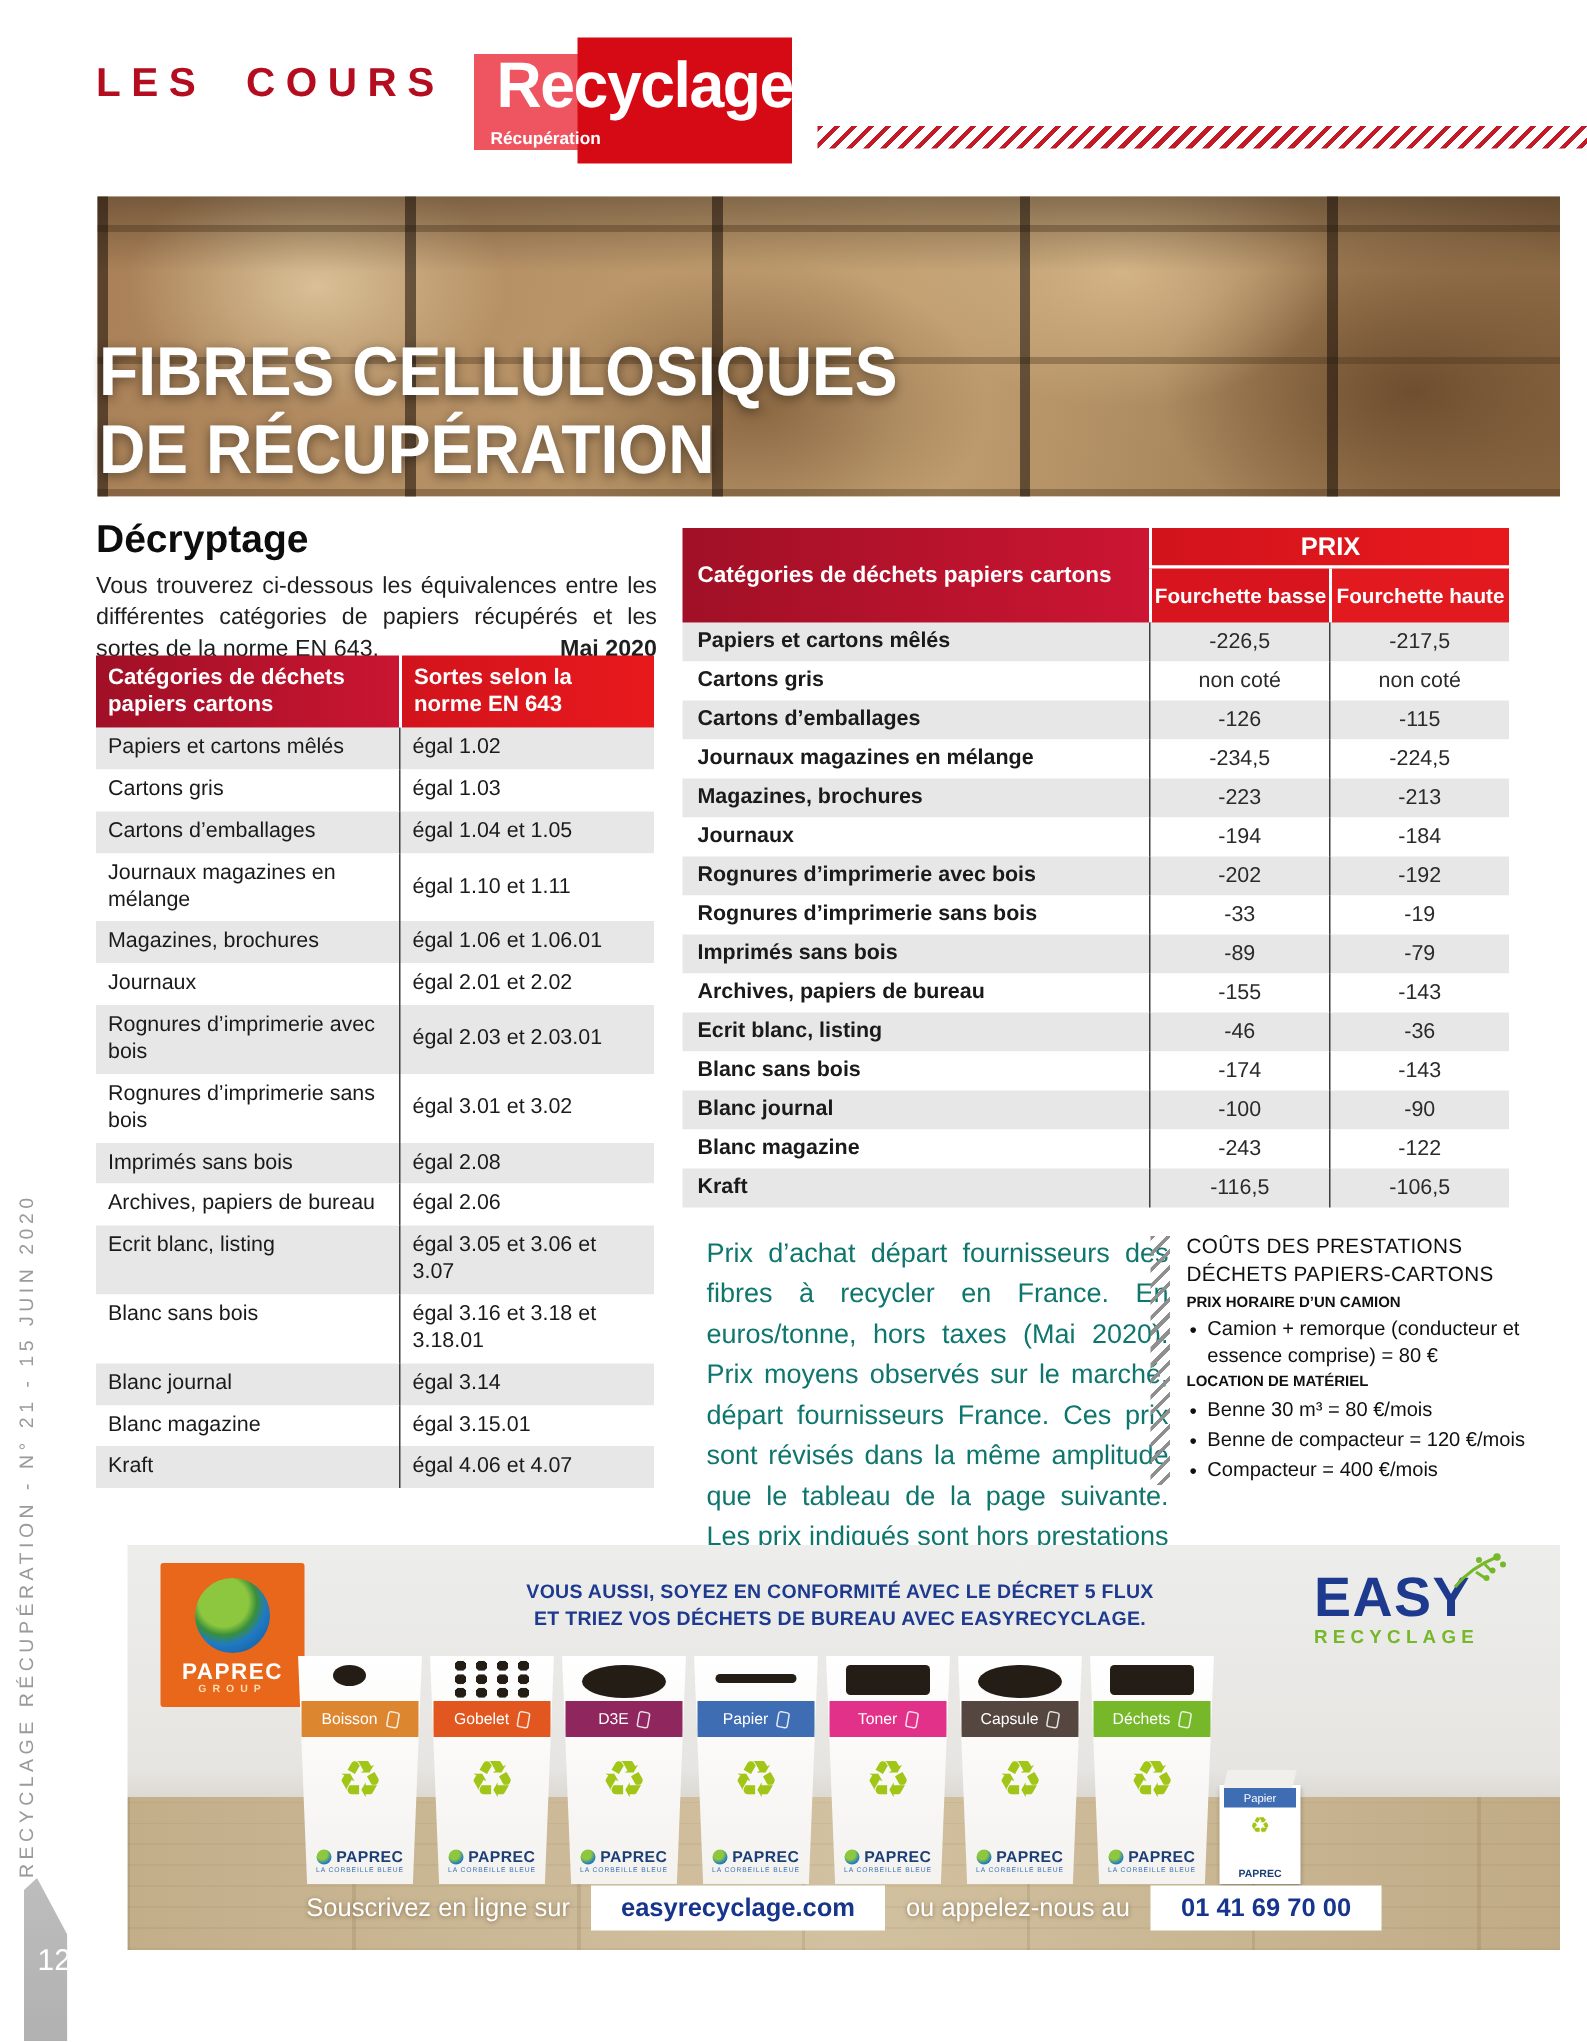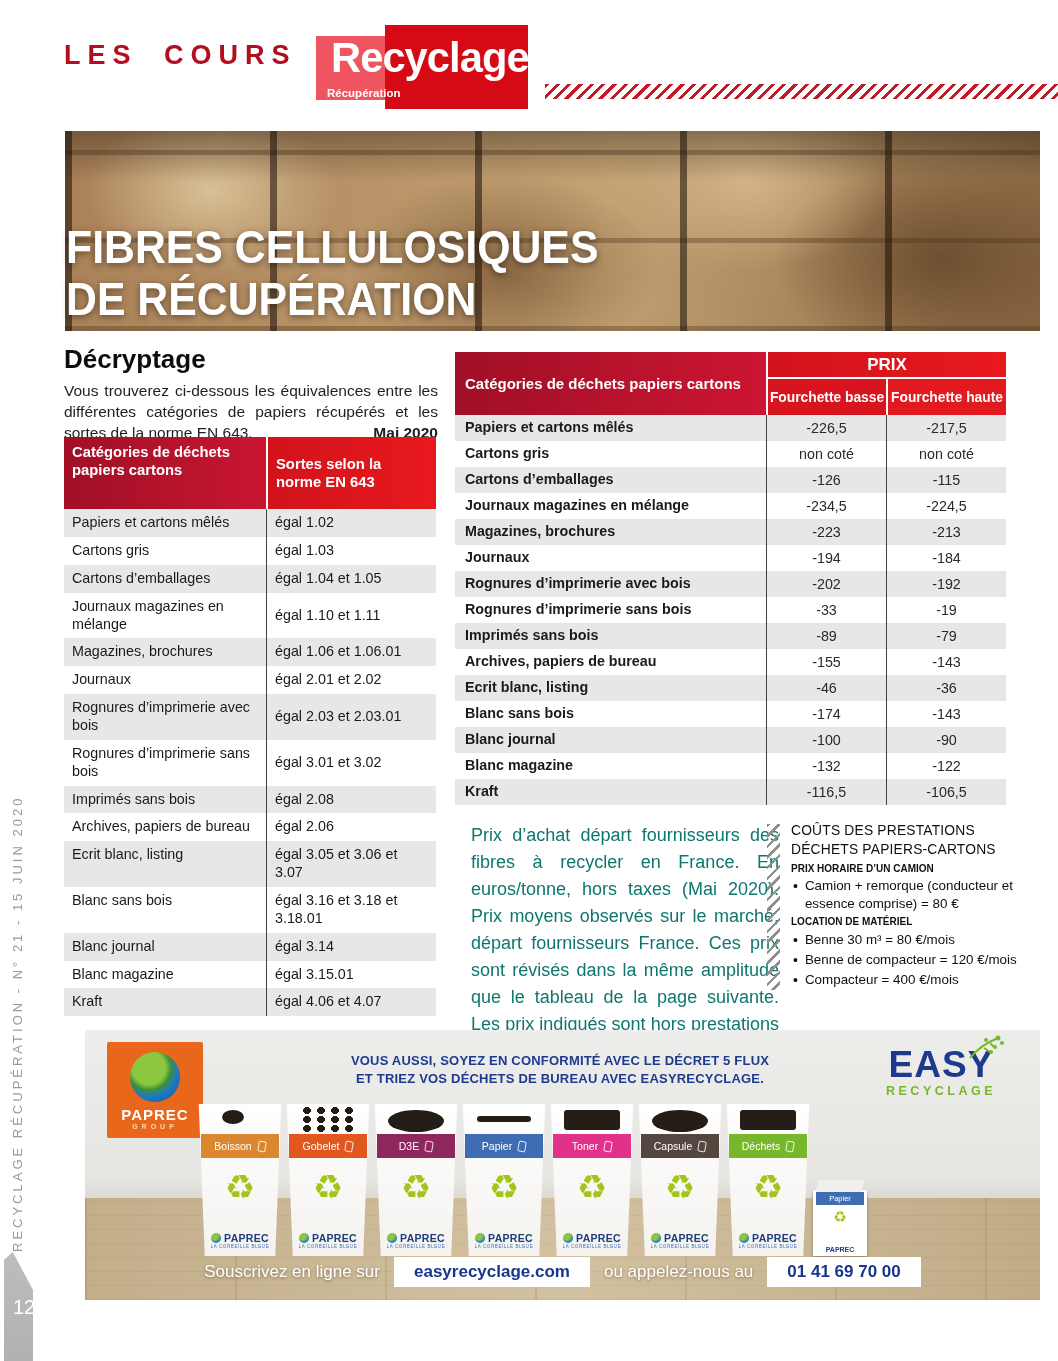--- a/index.html
+++ b/index.html
@@ -41,21 +41,21 @@
   .dec-head { position:absolute; left:64px; top:344px; font-size:26px; font-weight:bold; color:#0d0d0d; }
   .dec-body { position:absolute; left:64px; top:380px; width:374px; font-size:15.5px; line-height:1.36;
               text-align:justify; color:#1f1f1f; }
   .dec-body .date { float:right; font-weight:bold;margin-left:32px; }
 
   
   .norm-table { position:absolute; left:64px; top:437px; width:372px; font-size:14.3px; }
   .nt-head { display:grid; grid-template-columns:202px 170px; color:#fff; font-weight:bold; font-size:14.8px;
              line-height:1.22; }
   .nt-h1 { background:linear-gradient(90deg,#a01026,#c91531); padding:6px 8px; }
-  .nt-h2 { background:linear-gradient(90deg,#d2131c,#e8191d); padding:18px 8px; border-left:2px solid #fff; }
+  .nt-h2 { background:linear-gradient(90deg,#d2131c,#e8191d); padding:6px 8px; border-left:2px solid #fff; }
   .nt-row { display:grid; grid-template-columns:202px 170px; background:#fff; }
   .nt-row.odd { background:#e7e7e7; }
   .nt-c1 { padding:5px 8px; line-height:1.25; }
   .nt-c2 { padding:5px 8px; line-height:1.25; border-left:1px solid #3f3f3f; display:flex; align-items:center; }
 
   
   .price-table { position:absolute; left:455px; top:352px; width:551px; font-size:14.3px; }
   .pt-head { display:grid; grid-template-columns:311px 120px 120px; grid-template-rows:27px 36px;
              color:#fff; font-weight:bold; }
   .pt-cat  { grid-column:1; grid-row:1/3; background:linear-gradient(90deg,#a01026,#cc1532);
@@ -94,21 +94,21 @@
       repeating-linear-gradient(0deg, rgba(120,95,60,.08) 0 1px, rgba(0,0,0,0) 1px 14px),
       linear-gradient(90deg,#c3ae8a,#d2c1a0 50%,#c0ab86); }
   .paprec-logo { position:absolute; left:22px; top:12px; width:96px; height:96px; background:#e9671b;
                  border-radius:2px; text-align:center; }
   .paprec-logo .globe { width:50px; height:50px; border-radius:50%; margin:10px auto 4px;
     background:radial-gradient(circle at 38% 32%, #8dc63f 0 36%, #3a8f3a 48%, #1f7ac4 62%, #11508f 100%); }
   .paprec-logo .name { color:#fff; font-weight:bold; font-size:15px; letter-spacing:1px; }
   .paprec-logo .grp  { color:#ffd9b0; font-size:7px; letter-spacing:4px; font-weight:bold; }
   .ad-headline { position:absolute; left:160px; top:22px; width:630px; text-align:center;
                  color:#1e3a8f; font-weight:bold; font-size:13px; line-height:1.35; letter-spacing:.2px; }
-  .easy-logo { position:absolute; right:34px; top:16px; width:130px; text-align:center; }
+  .easy-logo { position:absolute; right:34px; top:16px; width:130px; text-align:left; }
   .easy-logo .easy { color:#1e3a8f; font-weight:bold; font-size:37px; letter-spacing:1px; line-height:1; }
   .easy-logo .recy { color:#76b82a; font-size:12.5px; letter-spacing:3.5px; margin-top:1px; font-weight:bold; }
   .easy-logo svg { position:absolute; right:2px; top:-12px; }
 
   .bins { position:absolute; left:112px; top:74px; display:flex; gap:2px; align-items:flex-end; }
   .bin { position:relative; width:86px; height:152px; background:linear-gradient(180deg,#ffffff,#f4f2ef);
          clip-path:polygon(2% 0, 98% 0, 91% 100%, 9% 100%); box-shadow:0 2px 3px rgba(0,0,0,.2); }
   .bin .lid { position:relative; height:30px; }
   .bin .opening { position:absolute; top:6px; left:50%; transform:translateX(-50%); background:#241d16; }
   .bin.circle .opening { width:22px; height:14px; border-radius:50%; left:42%; }
@@ -142,21 +142,21 @@
 
   .ad-footer { position:absolute; left:0; bottom:13px; width:100%; display:flex; align-items:center;
                justify-content:center; gap:14px; }
   .ad-footer .txt { color:#fff; font-size:17px; text-shadow:0 1px 3px rgba(90,70,40,.6); }
   .ad-footer .box { background:#fff; color:#17358c; font-weight:bold; font-size:17px; padding:5px 20px; }
 
   
   .side-issue { position:absolute; left:10px; top:776px; height:476px; writing-mode:vertical-rl;
                 transform:rotate(180deg); font-size:13px; letter-spacing:3px; color:#9a9a9a;
                 white-space:nowrap; }
-  .page-tab { position:absolute; left:4px; top:1252px; width:29px; height:109px;
+  .page-tab { position:absolute; left:16px; top:1252px; width:29px; height:109px;
               background:linear-gradient(180deg,#bdbdbd,#b1b1b1);
               clip-path:polygon(0 8px, 30% 0, 100% 38px, 100% 100%, 0 100%); }
   .page-tab .num { position:absolute; left:9px; top:44px; color:#fff; font-size:20px; }
 </style>
 </head>
 <body>
 
 <div class="page">
 
   <div class="kicker">LES COURS DE</div>
@@ -344,21 +344,21 @@
       </div>
 
       <div class="pt-row odd">
         <div class="pt-c">Blanc journal</div>
         <div class="pt-v">-100</div>
         <div class="pt-v">-90</div>
       </div>
 
       <div class="pt-row">
         <div class="pt-c">Blanc magazine</div>
-        <div class="pt-v">-132</div>
+        <div class="pt-v">-243</div>
         <div class="pt-v">-122</div>
       </div>
 
       <div class="pt-row odd">
         <div class="pt-c">Kraft</div>
         <div class="pt-v">-116,5</div>
         <div class="pt-v">-106,5</div>
       </div>
 
   </div>

